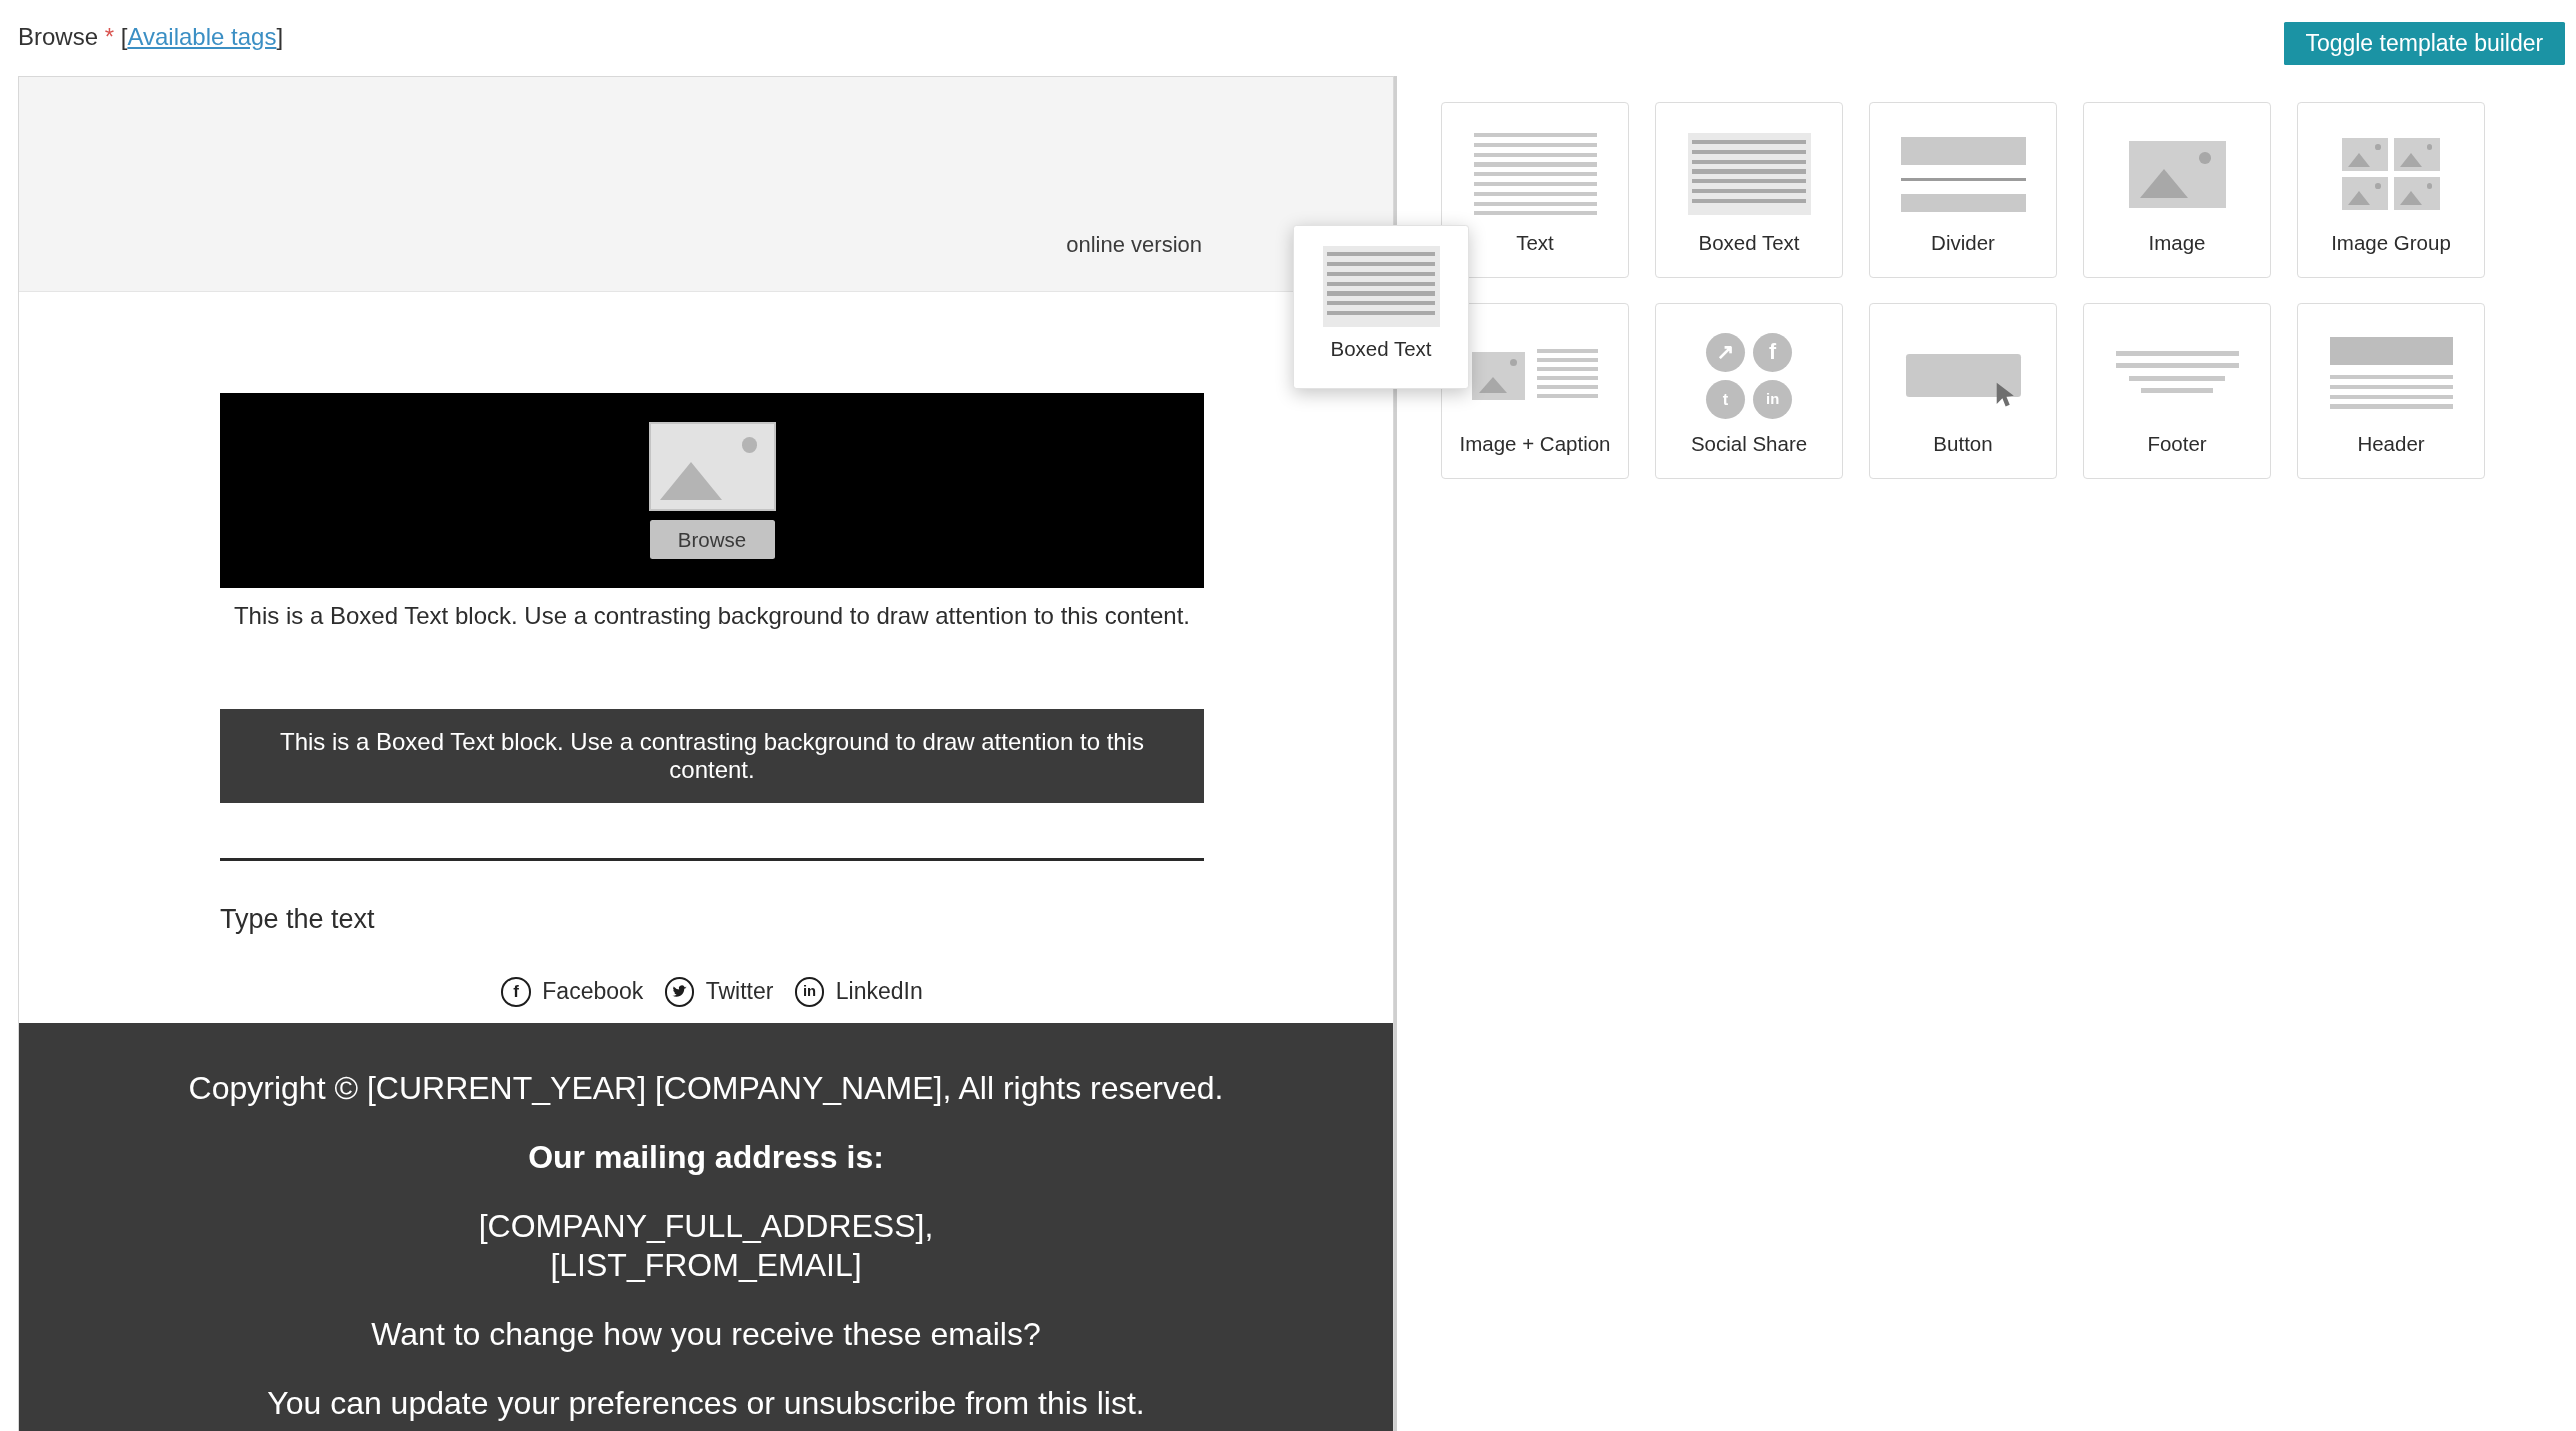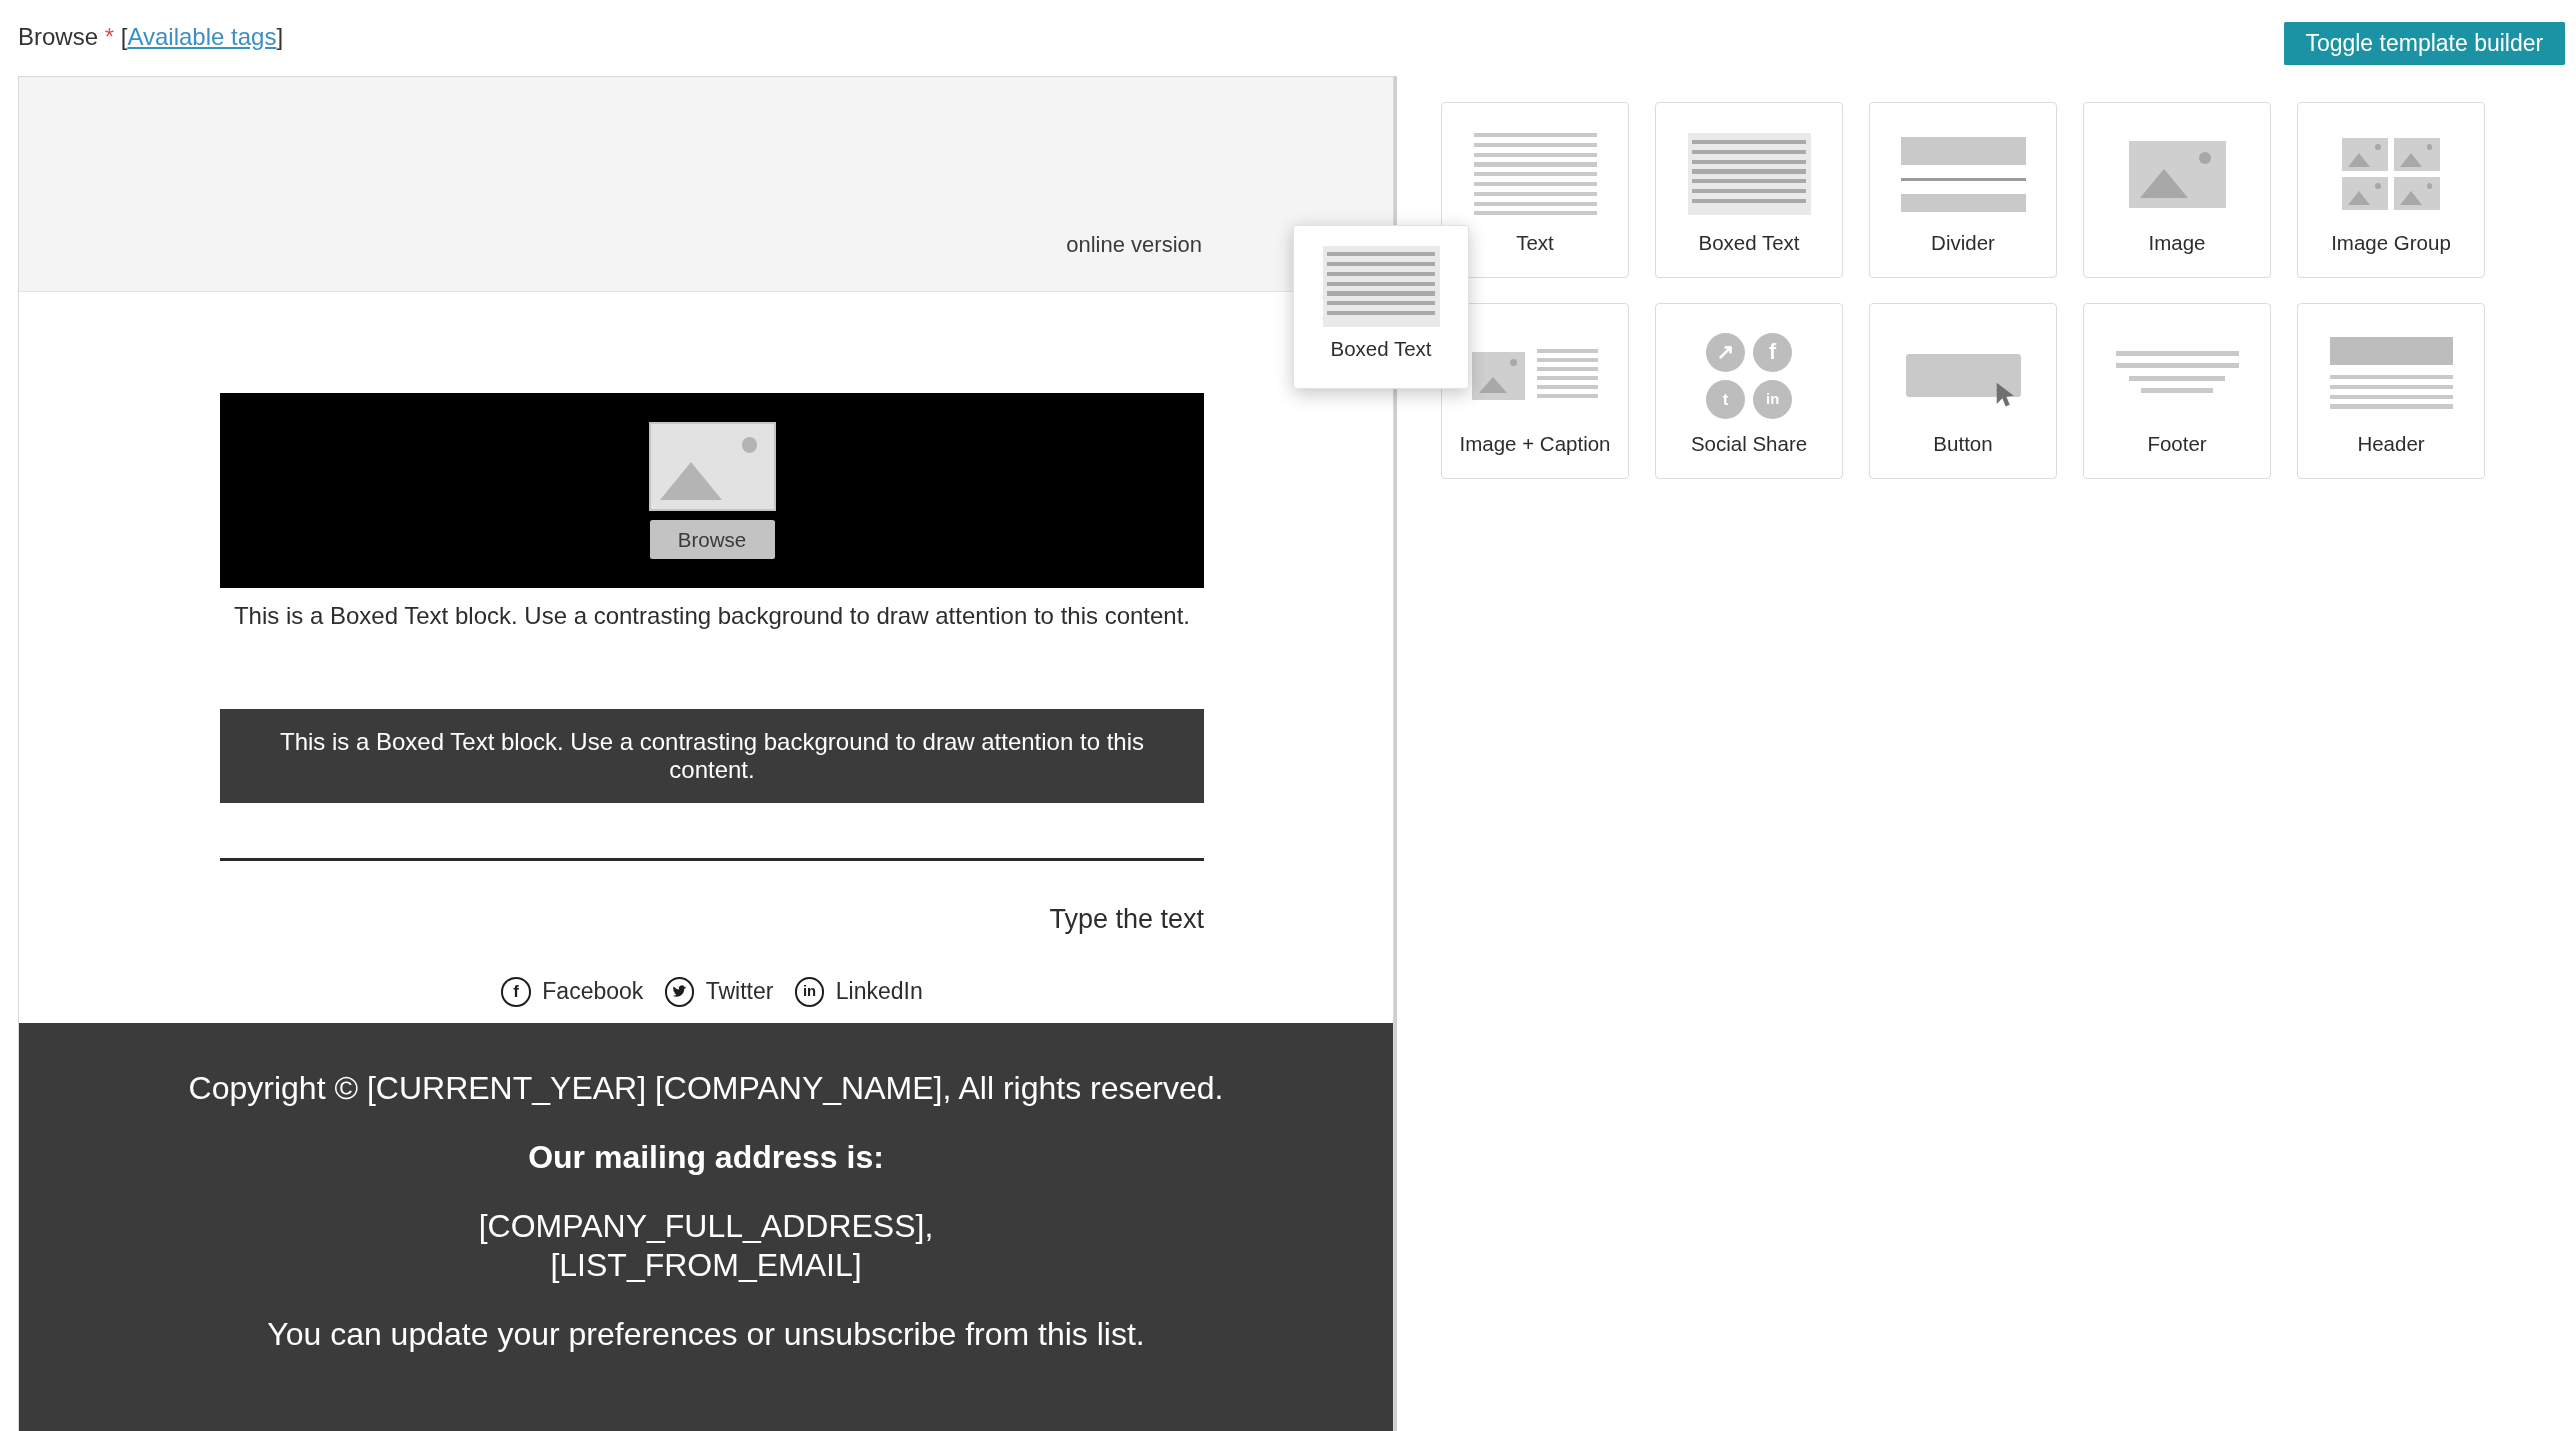--- a/index.html
+++ b/index.html
@@ -153,21 +153,21 @@
     position: absolute;
     left: 201px; top: 566px;
     width: 984px; height: 0;
     border-top: 3.3px solid #2a2a2a;
   }
 
   .type-text {
     position: absolute;
     left: 201px; top: 612px;
     width: 984px;
-    text-align: right;
+    text-align: left;
     font-size: 27px;
     color: #2d2d2d;
   }
 
   .social-row {
     position: absolute;
     left: 201px; top: 685px;
     width: 984px;
     display: flex;
     align-items: center;
@@ -434,20 +434,21 @@
       </div>
     </div>
 
   </div>
 
   <div class="footer-block">
     <p class="f-copy">Copyright © [CURRENT_YEAR] [COMPANY_NAME], All rights reserved.</p>
     <p class="f-mail">Our mailing address is:</p>
     <p>[COMPANY_FULL_ADDRESS],</p>
     <p class="f-addr">[LIST_FROM_EMAIL]</p>
+    <p class="f-want">Want to change how you receive these emails?</p>
     <p>You can update your preferences or unsubscribe from this list.</p>
   </div>
 
 </div>
 
 <div class="pane-divider"></div>
 
 <div class="palette">
   <div class="palette-grid">
 

